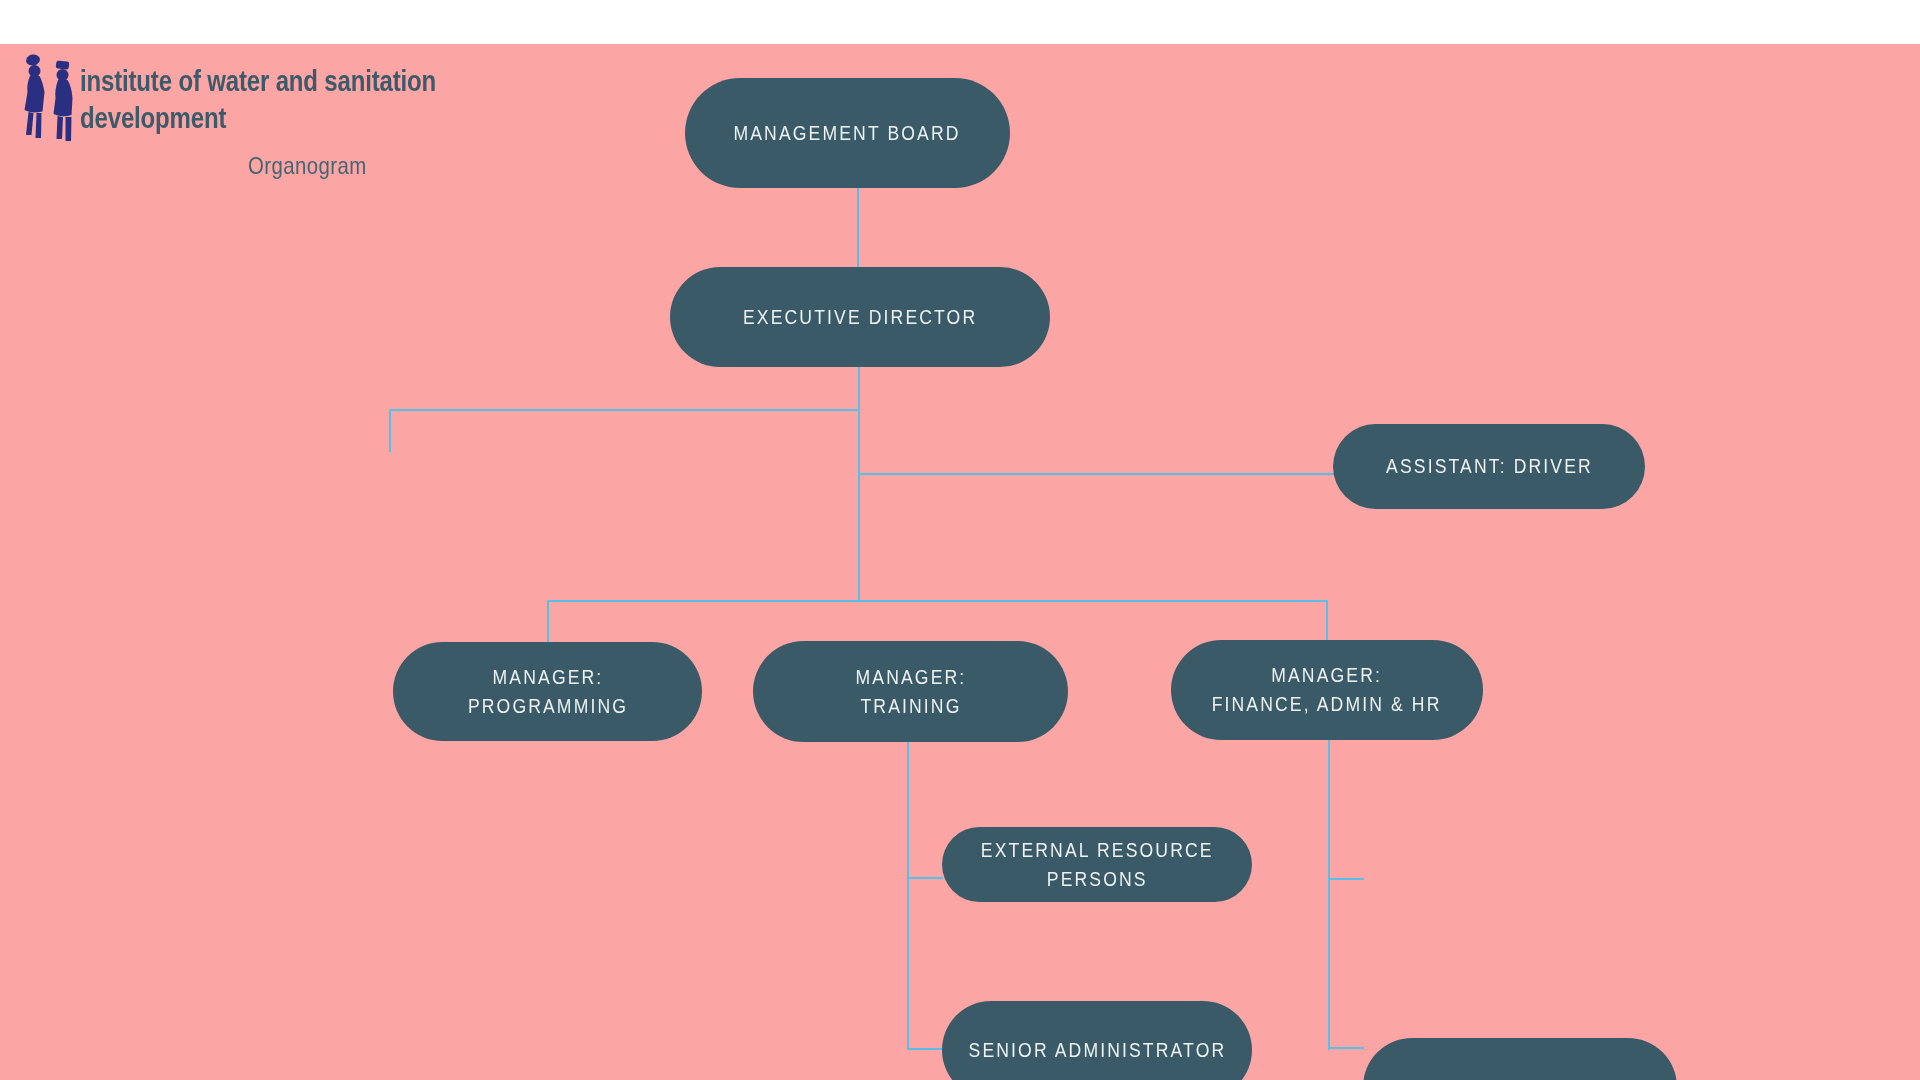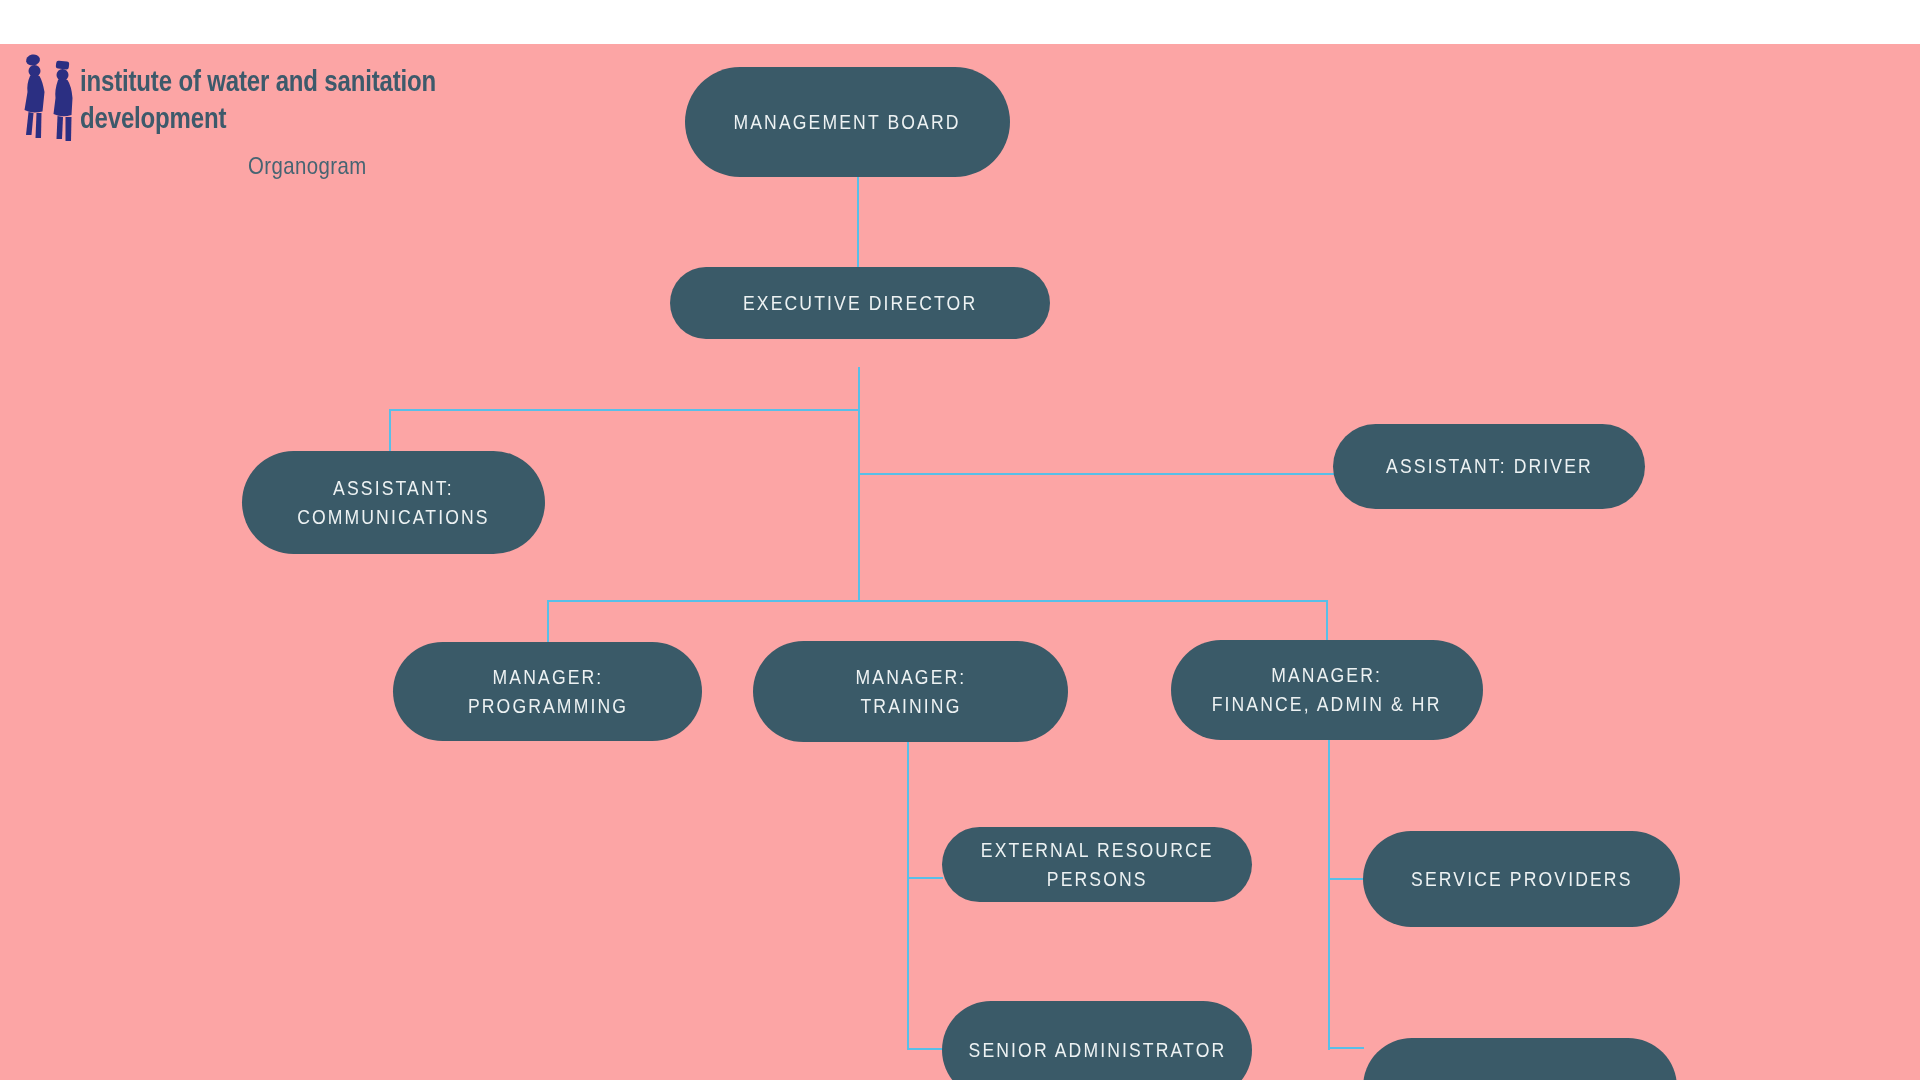--- a/index.html
+++ b/index.html
@@ -36,22 +36,22 @@
     color: #edf2f3;
     display: flex; align-items: center; justify-content: center;
     text-align: center;
   }
   .node .lbl {
     font-size: 20px; letter-spacing: 2.4px; line-height: 1.45;
     white-space: pre-line;
     transform: scaleX(0.88);
   }
 
-  #n-management-board        { left: 685px;  top: 23px;  width: 325px; height: 110px; }
-  #n-executive-director      { left: 670px;  top: 223px; width: 380px; height: 72px; }
+  #n-management-board        { left: 685px;  top: 34px;  width: 325px; height: 110px; }
+  #n-executive-director      { left: 670px;  top: 223px; width: 380px; height: 100px; }
   #n-assistant-communications{ left: 242px;  top: 407px; width: 303px; height: 103px; }
   #n-assistant-driver        { left: 1333px; top: 380px; width: 312px; height: 85px; }
   #n-manager-programming     { left: 393px;  top: 598px; width: 309px; height: 99px;  }
   #n-manager-training        { left: 753px;  top: 597px; width: 315px; height: 101px; }
   #n-manager-finance         { left: 1171px; top: 596px; width: 312px; height: 100px; }
   #n-external-resource       { left: 942px;  top: 783px; width: 310px; height: 75px;  }
   #n-service-providers       { left: 1363px; top: 787px; width: 317px; height: 96px;  }
   #n-senior-administrator    { left: 942px;  top: 957px; width: 310px; height: 98px; align-items: center;  }
   #n-caretaker               { left: 1363px; top: 994px; width: 314px; height: 98px;  }
 
@@ -112,24 +112,20 @@
   <div class="conn" id="c-fin-sub-v"></div>
   <div class="conn" id="c-serv-h"></div>
   <div class="conn" id="c-care-h"></div>
 
   <div class="node" id="n-management-board">
     <span class="lbl">MANAGEMENT BOARD</span>
   </div>
   <div class="node" id="n-executive-director">
     <span class="lbl">EXECUTIVE DIRECTOR</span>
   </div>
-  <div class="node" id="n-assistant-communications">
-    <span class="lbl">ASSISTANT:
-COMMUNICATIONS</span>
-  </div>
   <div class="node" id="n-assistant-driver">
     <span class="lbl">ASSISTANT: DRIVER</span>
   </div>
   <div class="node" id="n-manager-programming">
     <span class="lbl">MANAGER:
 PROGRAMMING</span>
   </div>
   <div class="node" id="n-manager-training">
     <span class="lbl">MANAGER:
 TRAINING</span>
@@ -138,20 +134,17 @@
     <span class="lbl">MANAGER:
 FINANCE, ADMIN &amp; HR</span>
   </div>
   <div class="node" id="n-external-resource">
     <span class="lbl">EXTERNAL RESOURCE
 PERSONS</span>
   </div>
   <div class="node" id="n-senior-administrator">
     <span class="lbl">SENIOR ADMINISTRATOR</span>
   </div>
-  <div class="node" id="n-service-providers">
-    <span class="lbl">SERVICE PROVIDERS</span>
-  </div>
   <div class="node" id="n-caretaker">
     <span class="lbl">CARETAKER</span>
   </div>
 
 </div>
 
 </body></html>

